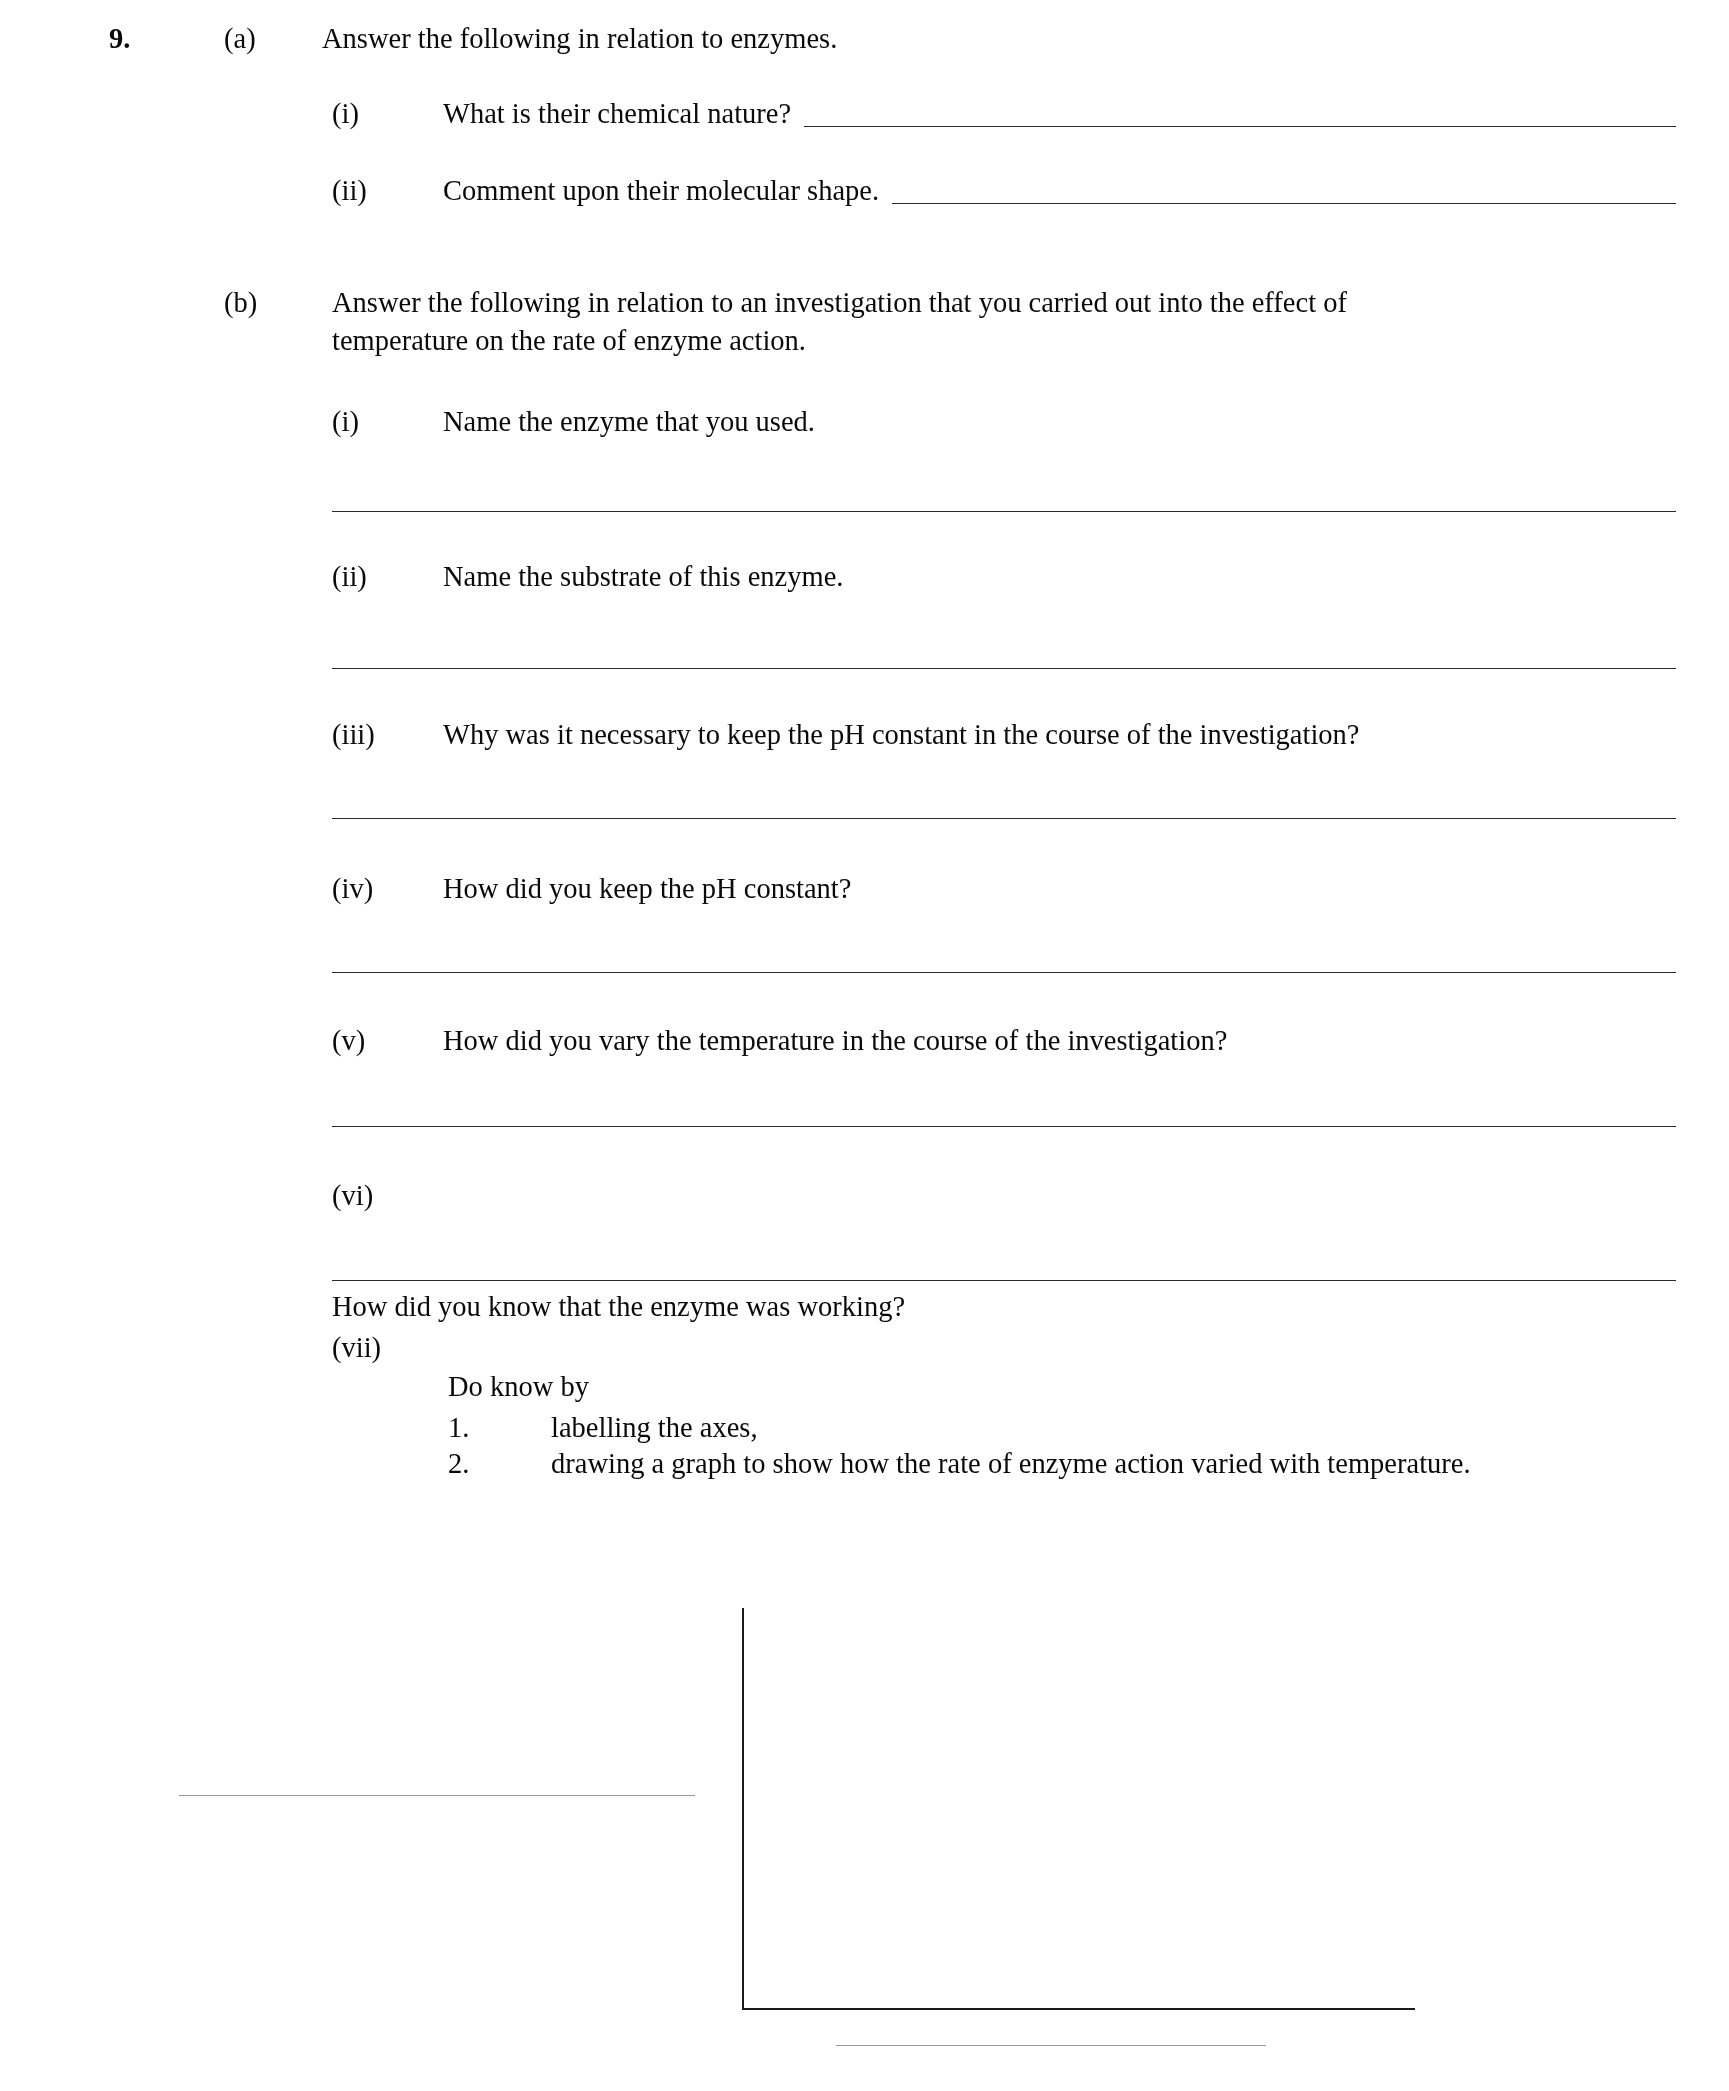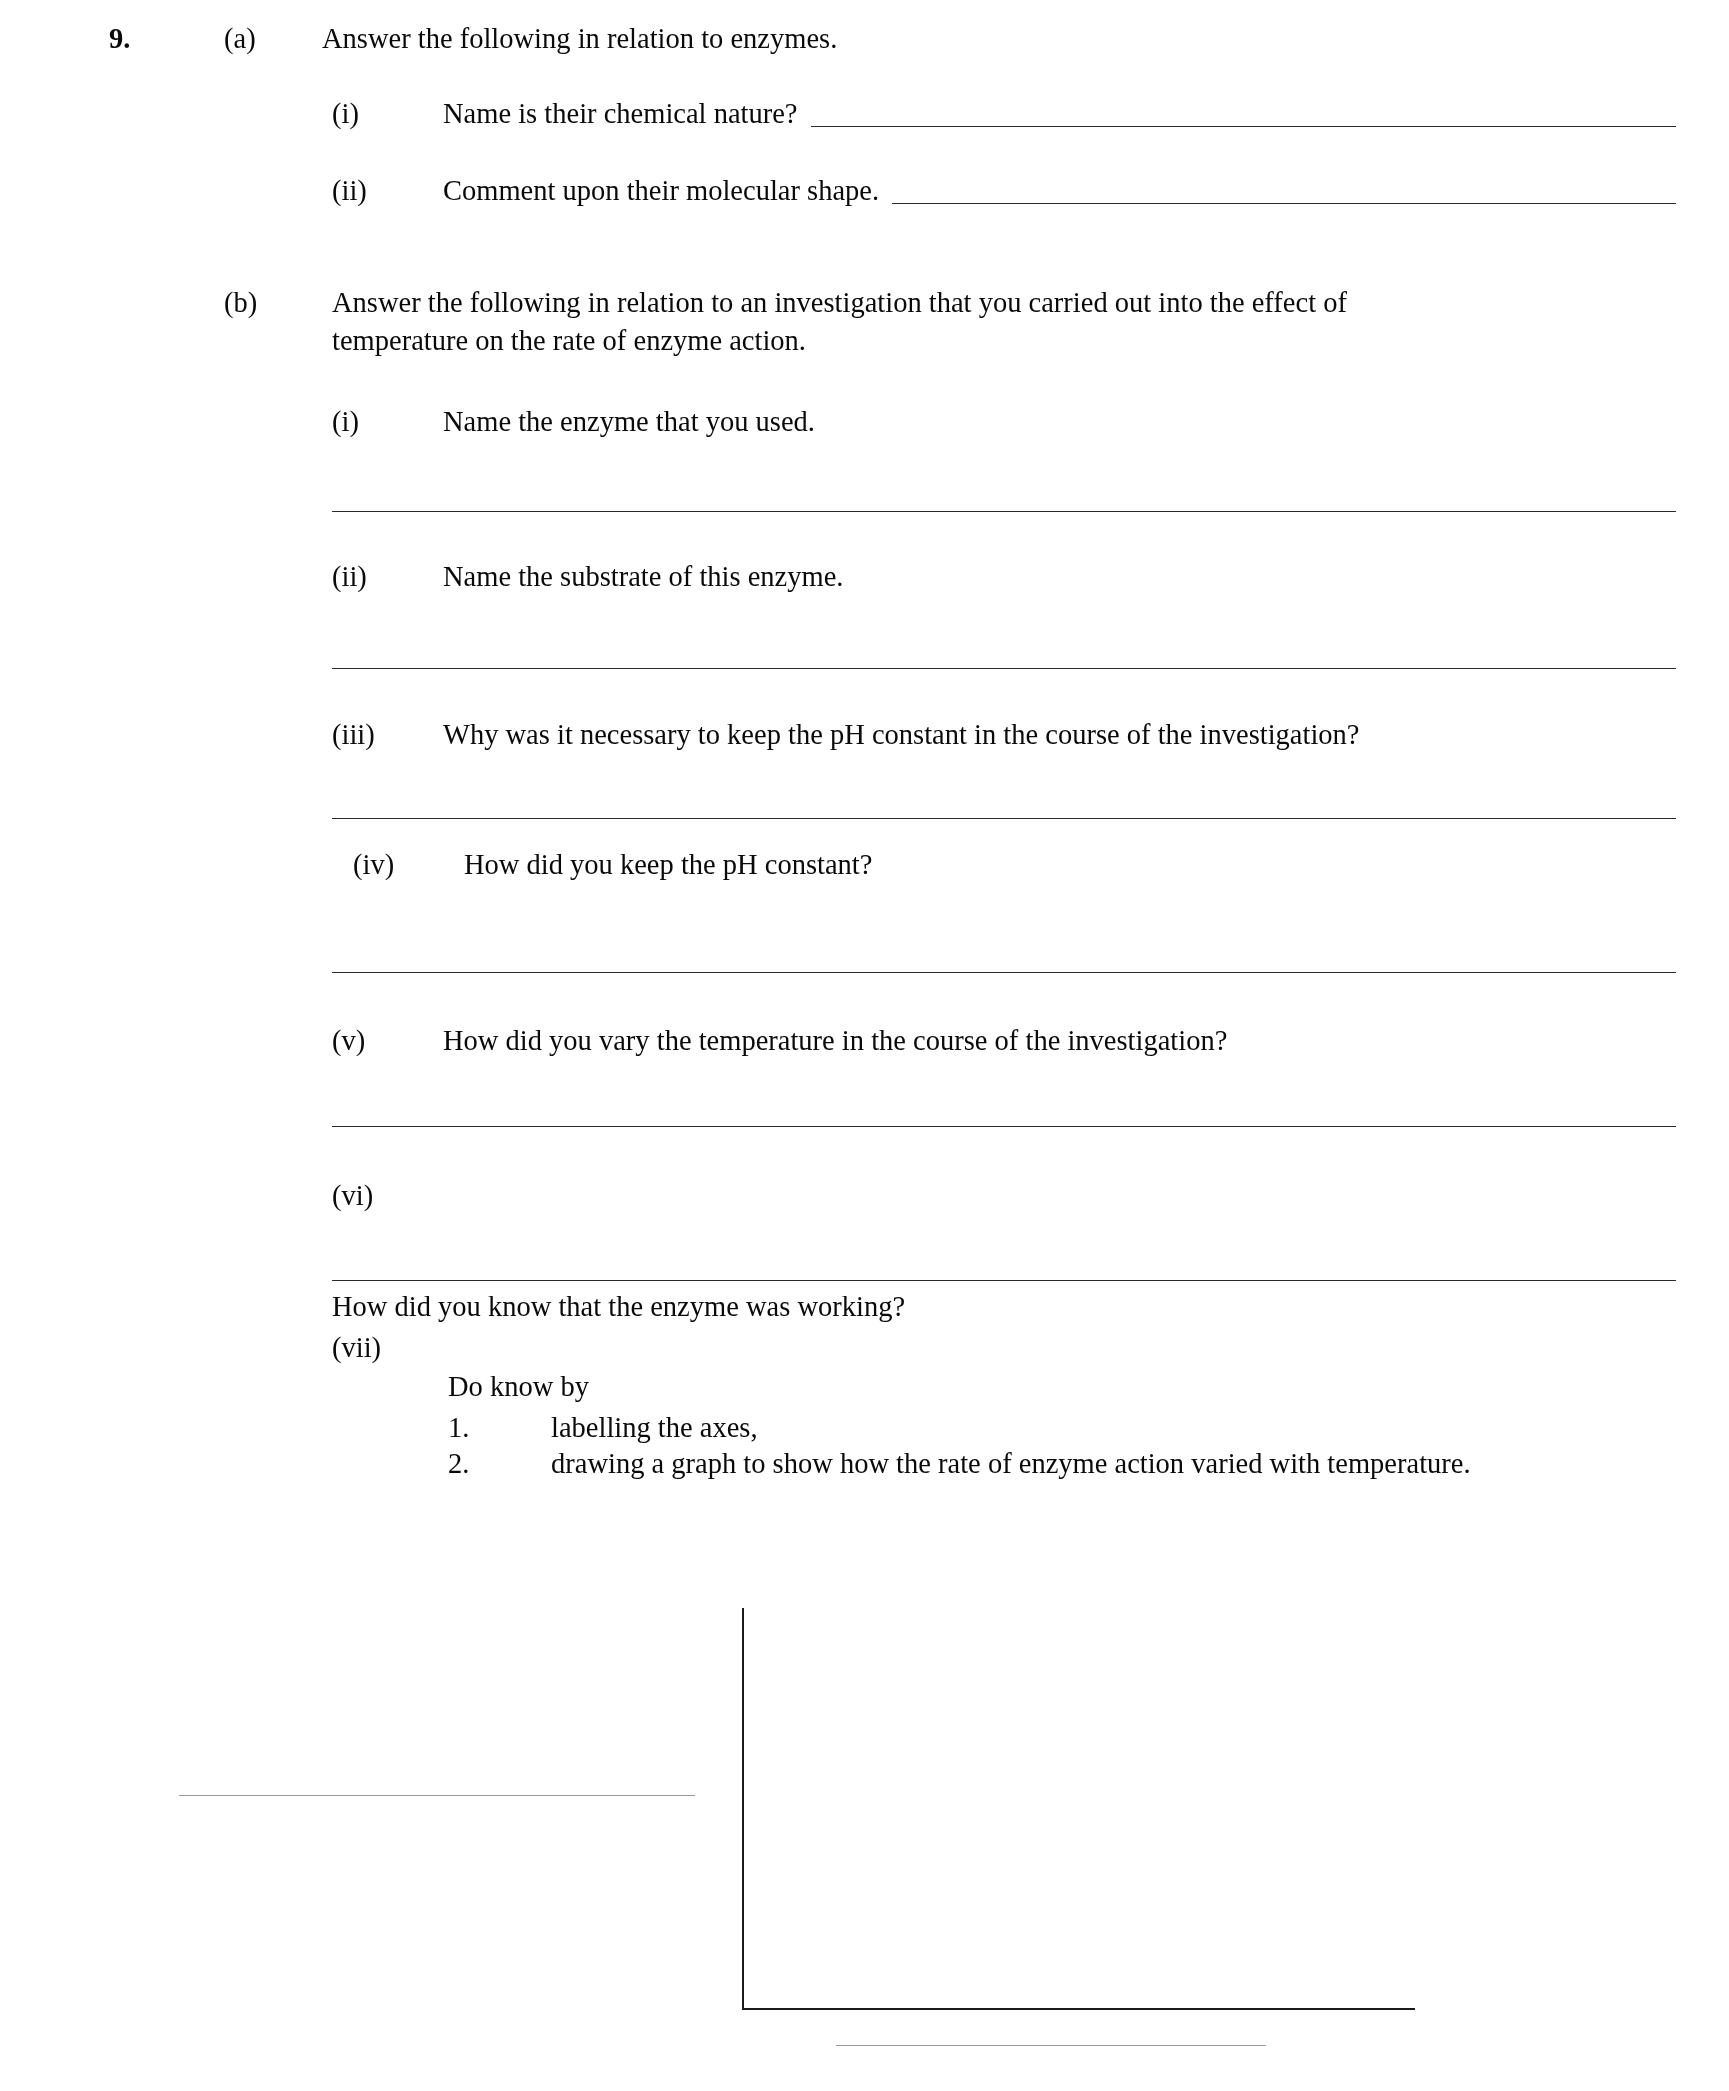--- a/index.html
+++ b/index.html
@@ -72,21 +72,21 @@
 <body>
 
 <div class="page">
 
   <span class="abs qnum" style="left:109px; top:20px;">9.</span>
   <span class="abs" style="left:224px; top:20px;">(a)</span>
   <span class="abs" style="left:322px; top:20px;">Answer the following in relation to enzymes.</span>
 
   <div class="row" style="top:95px;">
     <span class="roman">(i)</span>
-    <span class="qtext">Name is their chemical nature?</span>
+    <span class="qtext">What is their chemical nature?</span>
     <span class="fill-line"></span>
   </div>
 
   <div class="row" style="top:172px;">
     <span class="roman">(ii)</span>
     <span class="qtext">Comment upon their molecular shape.</span>
     <span class="fill-line"></span>
   </div>
 
   <span class="abs" style="left:224px; top:284px;">(b)</span>
@@ -106,21 +106,21 @@
     <span class="qtext">Name the substrate of this enzyme.</span>
   </div>
   <div class="answer-line" style="top:668px;"></div>
 
   <div class="row" style="top:716px;">
     <span class="roman">(iii)</span>
     <span class="qtext">Why was it necessary to keep the pH constant in the course of the investigation?</span>
   </div>
   <div class="answer-line" style="top:818px;"></div>
 
-  <div class="row" style="top:846px;margin-left:21px;">
+  <div class="row" style="top:870px;">
     <span class="roman">(iv)</span>
     <span class="qtext">How did you keep the pH constant?</span>
   </div>
   <div class="answer-line" style="top:972px;"></div>
 
   <div class="row" style="top:1022px;">
     <span class="roman">(v)</span>
     <span class="qtext">How did you vary the temperature in the course of the investigation?</span>
   </div>
   <div class="answer-line" style="top:1126px;"></div>

